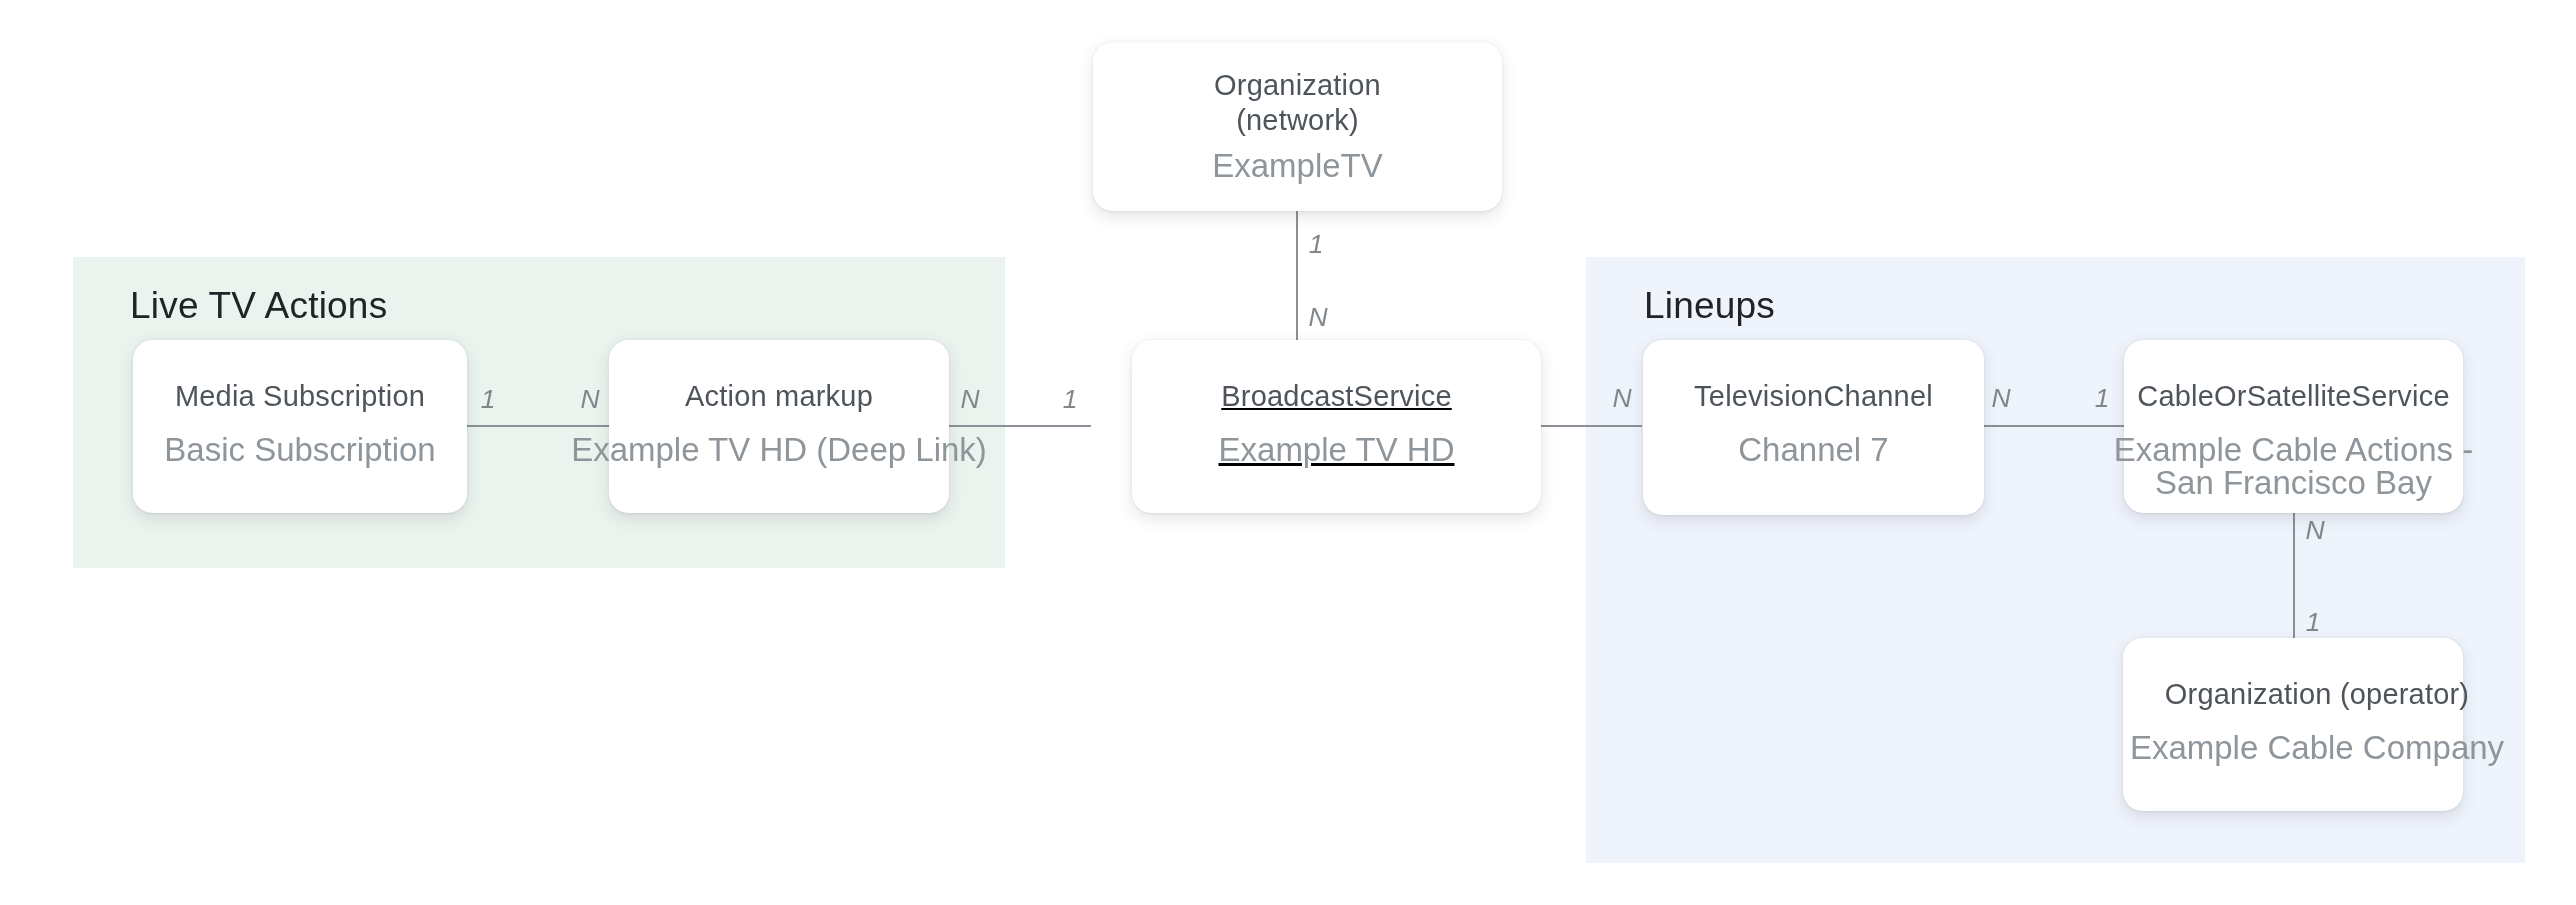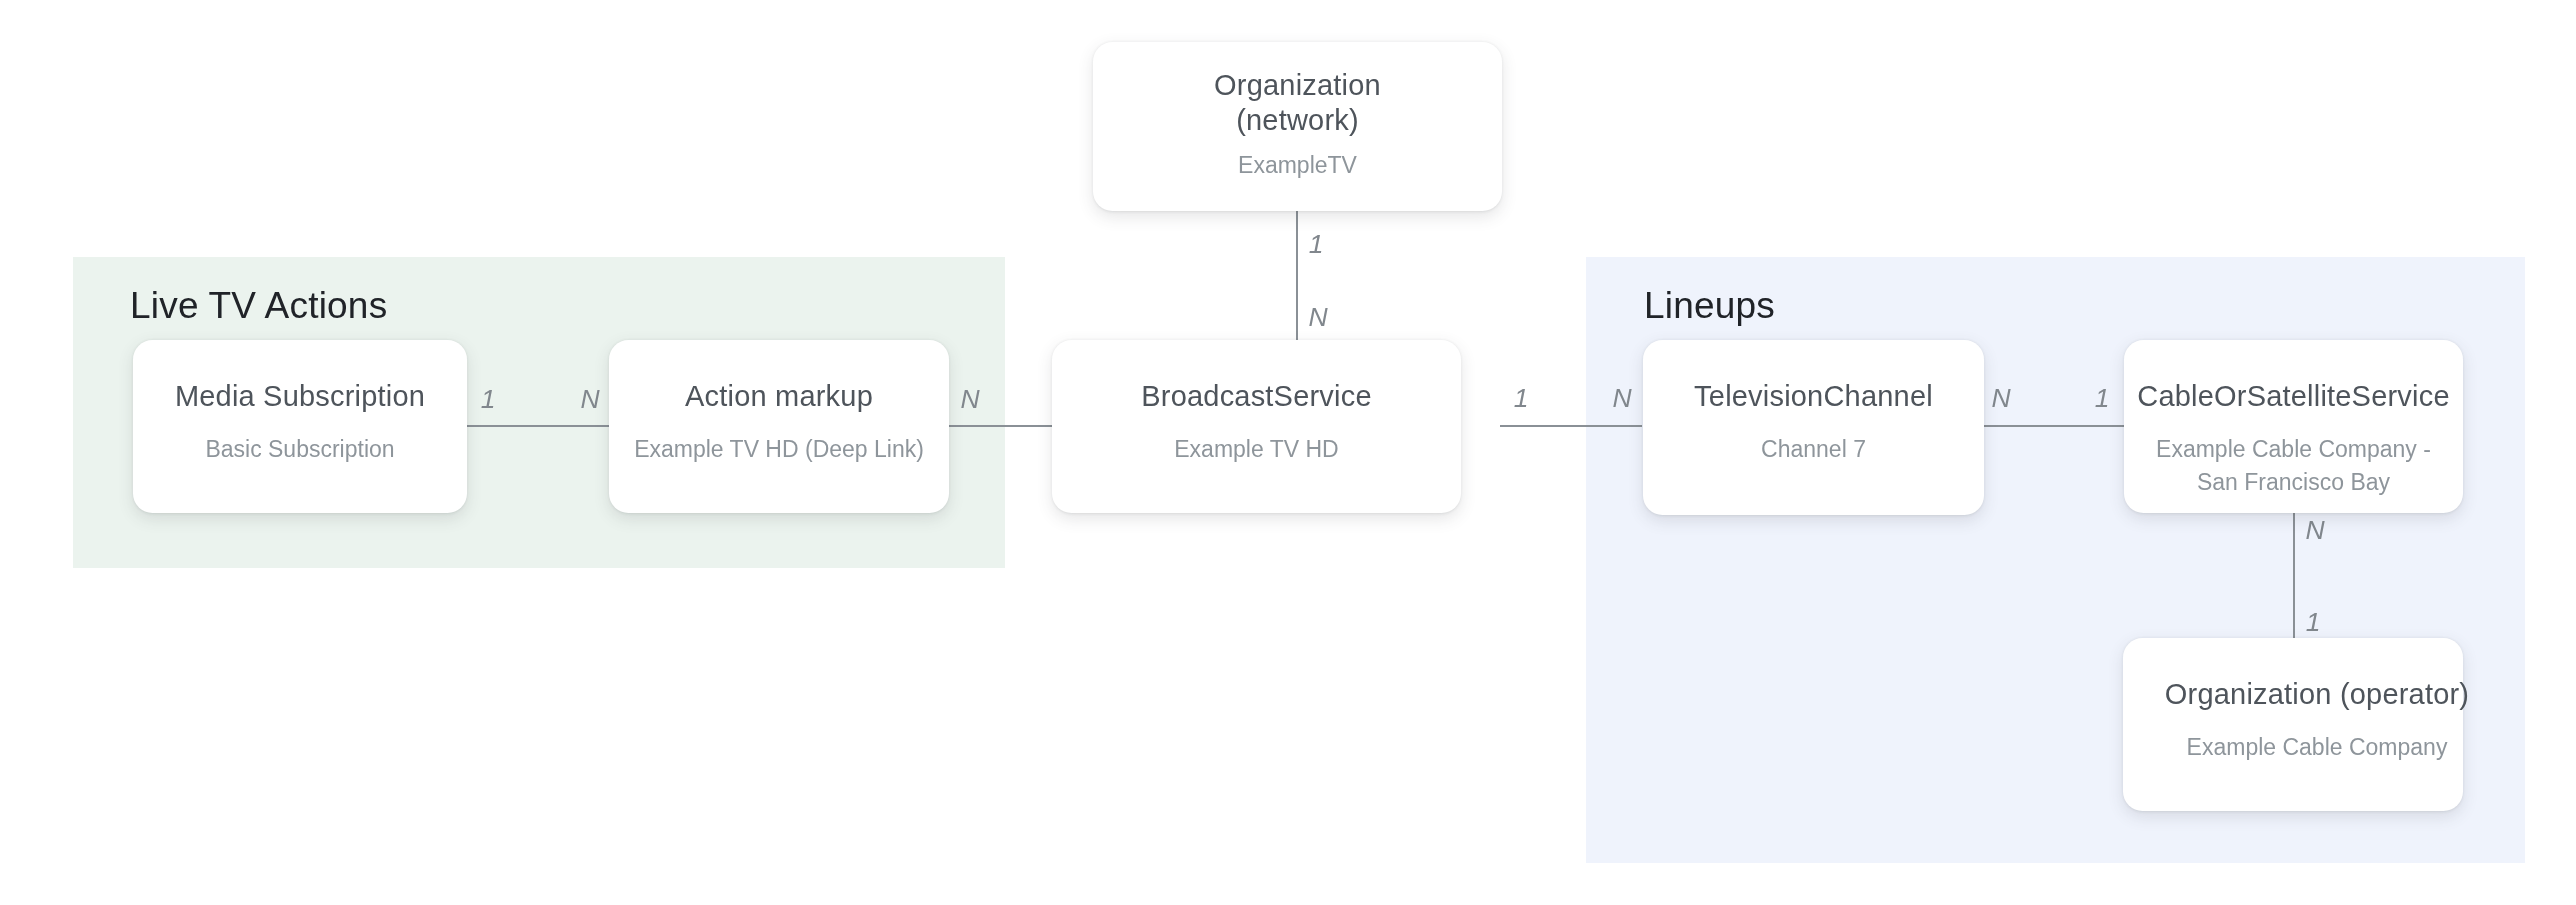--- a/index.html
+++ b/index.html
@@ -78,34 +78,34 @@
     padding-top: 37px;
   }
   .node-title {
     font-size: 29px;
     line-height: 39px;
     letter-spacing: 0.2px;
     color: var(--node-title, #4e545b);
     white-space: nowrap;
   }
   .node-sub {
-    font-size: 23px;
+    font-size: 33px;
     line-height: 33px;
     color: var(--node-subtitle, #8e959b);
     margin-top: 17px;
     white-space: nowrap;
   }
   .node-sub .sub-line { display: block; }
 
   .node--network   { left: 1093px; top: 42px;  width: 409px; height: 169px; padding-top: 26px; }
   .node--network .node-title { line-height: 35px; }
   .node--network .node-sub   { margin-top: 10.6px; }
   .node--media     { left: 133px;  top: 340px; width: 334px; height: 173px; }
   .node--action    { left: 609px;  top: 340px; width: 340px; height: 173px; }
-  .node--broadcast { left: 1052px; top: 340px; width: 409px; height: 173px; }
+  .node--broadcast { left: 1132px; top: 340px; width: 409px; height: 173px; text-decoration: underline; }
   .node--channel   { left: 1643px; top: 340px; width: 341px; height: 175px; }
   .node--cable     { left: 2124px; top: 340px; width: 339px; height: 173px; }
   .node--operator  { left: 2123px; top: 638px; width: 340px; height: 173px; padding-left: 48px; }
 </style>
 </head>
 <body>
 
 <div class="stage">
 
   <div class="panel panel--green">
@@ -163,21 +163,21 @@
   </div>
 
   <div class="node node--channel">
     <div class="node-title">TelevisionChannel</div>
     <div class="node-sub">Channel 7</div>
   </div>
 
   <div class="node node--cable">
     <div class="node-title">CableOrSatelliteService</div>
     <div class="node-sub">
-      <span class="sub-line">Example Cable Company -</span>
+      <span class="sub-line">Example Cable Actions -</span>
       <span class="sub-line">San Francisco Bay</span>
     </div>
   </div>
 
   <div class="node node--operator">
     <div class="node-title">Organization (operator)</div>
     <div class="node-sub">Example Cable Company</div>
   </div>
 
 </div>

